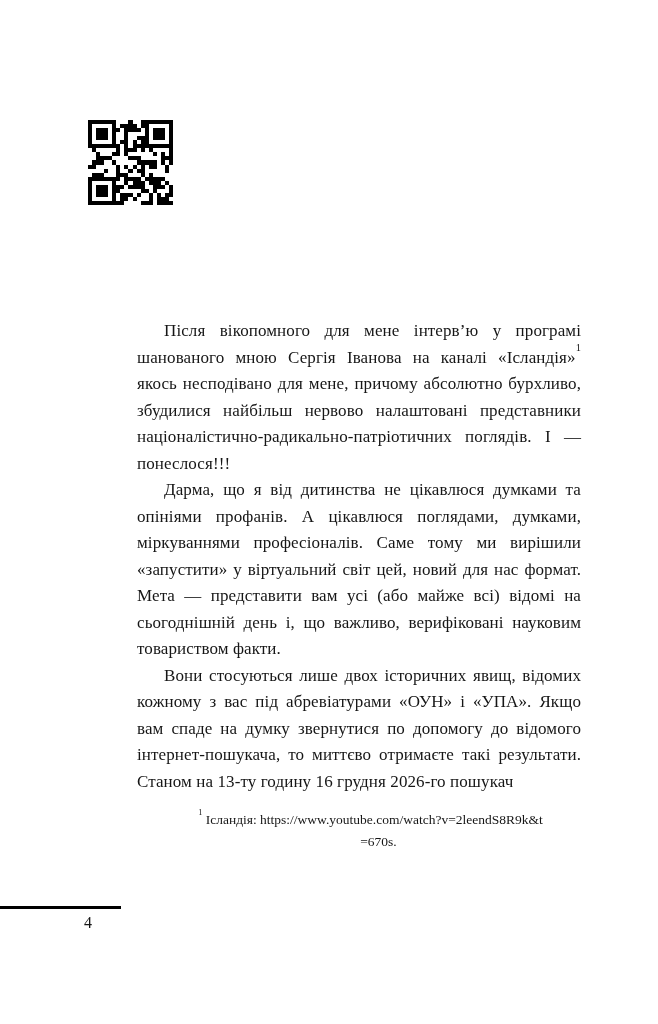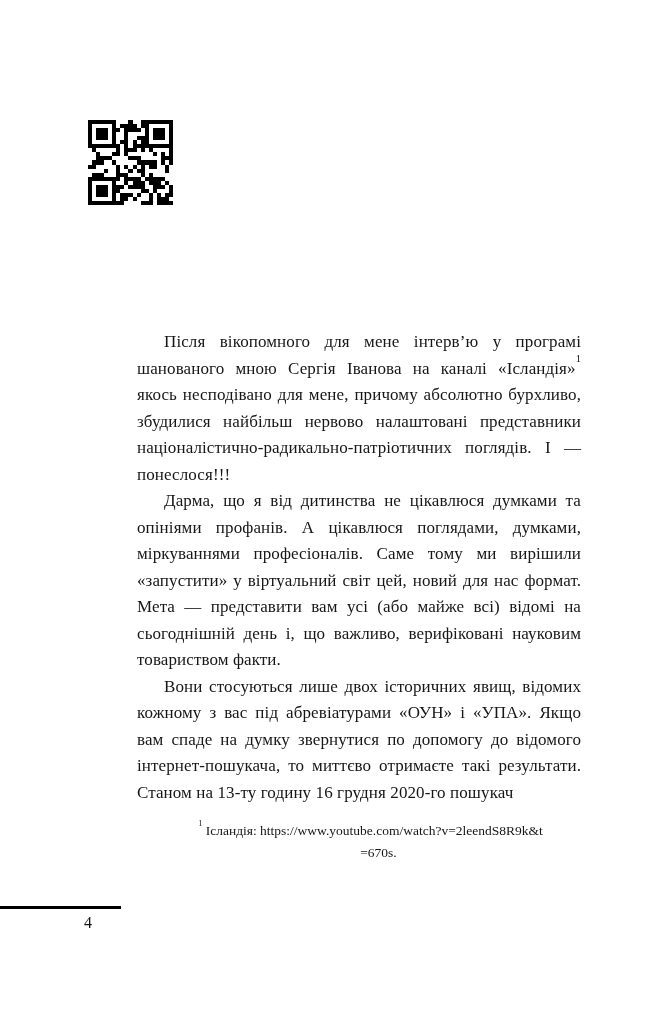--- a/index.html
+++ b/index.html
@@ -16,21 +16,21 @@
     background: #ffffff;
     overflow: hidden;
   }
   .qr {
     position: absolute;
     left: 88px; top: 120px;
     width: 85px; height: 85px;
   }
   .text-block {
     position: absolute;
-    left: 137px; top: 329px;
+    left: 137px; top: 318px;
     width: 444px;
   }
   .para {
     margin: 0;
     font-size: 17px;
     line-height: 26.5px;
     text-align: justify;
     text-indent: 27px;
     letter-spacing: 0.1px;
   }
@@ -220,21 +220,21 @@
         <rect x="80" y="80" width="4" height="4"></rect>
       </g>
     </svg>
 
   <div class="text-block">
 
     <p class="para"><span>Після вікопомного для мене інтерв’ю у програмі шанованого мною Сергія Іванова на каналі «Ісландія»</span><sup class="fn-sup">1</sup><span> якось несподівано для мене, причому абсолютно бурхливо, збудилися найбільш нервово налаштовані представники націоналістично-радикально-патріотичних поглядів. І — понеслося!!!</span></p>
 
     <p class="para">Дарма, що я від дитинства не цікавлюся думками та опініями профанів. А цікавлюся поглядами, думками, міркуваннями професіоналів. Саме тому ми вирішили «запустити» у віртуальний світ цей, новий для нас формат. Мета — представити вам усі (або майже всі) відомі на сьогоднішній день і, що важливо, верифіковані науковим товариством факти.</p>
 
-    <p class="para">Вони стосуються лише двох історичних явищ, відомих кожному з вас під абревіатурами «ОУН» і «УПА». Якщо вам спаде на думку звернутися по допомогу до відомого інтернет-пошукача, то миттєво отримаєте такі результати. Станом на 13-ту годину 16 грудня 2020-го пошукач</p>
+    <p class="para">Вони стосуються лише двох історичних явищ, відомих кожному з вас під абревіатурами «ОУН» і «УПА». Якщо вам спаде на думку звернутися по допомогу до відомого інтернет-пошукача, то миттєво отримаєте такі результати. Станом на 13-ту годину 16 грудня 2026-го пошукач</p>
 
     <div class="footnote"><sup class="fn-sup">1</sup> <span>Ісландія: https://www.youtube.com/watch?v=2leendS8R9k&amp;t</span><br><span>=670s.</span></div>
 
   </div>
 
   <div class="footer-rule"></div>
 
   <div class="page-number">4</div>
 
 </div>

